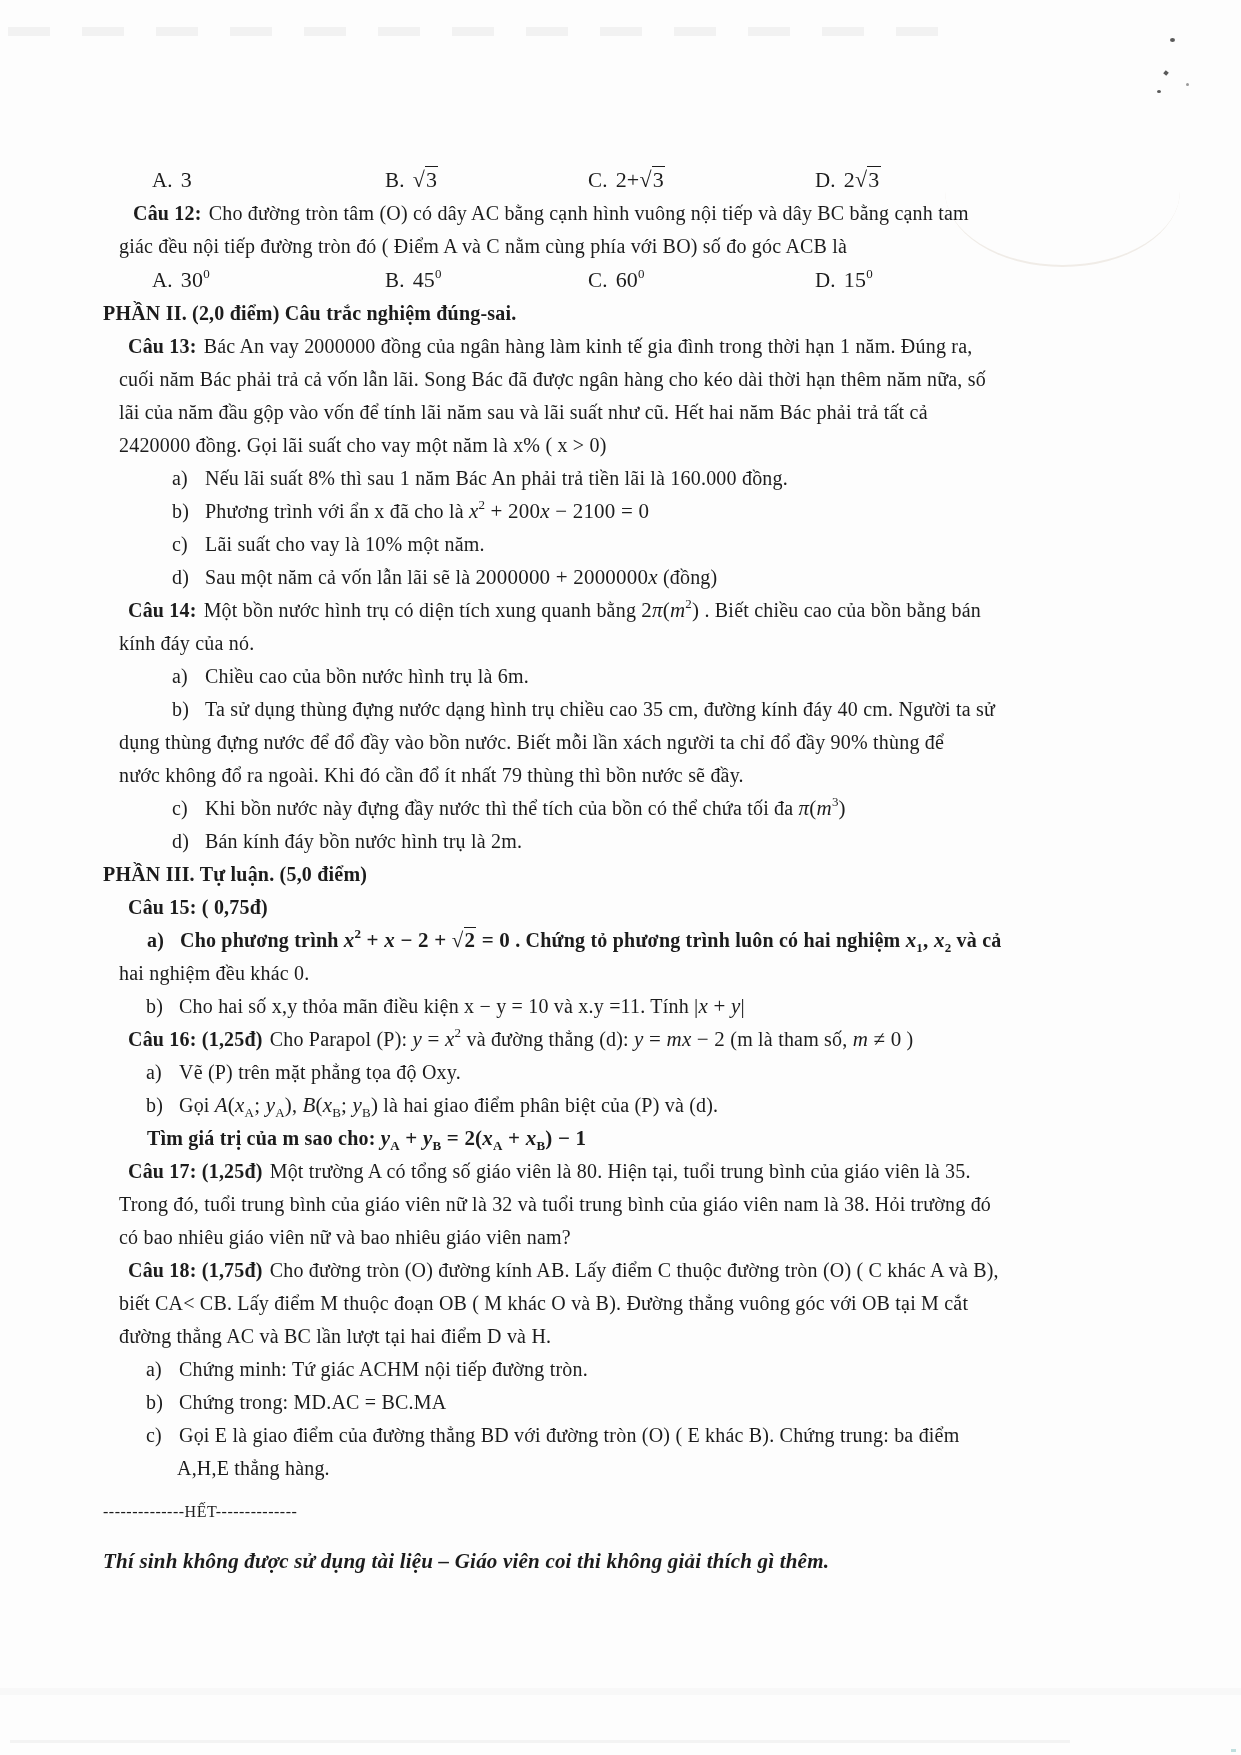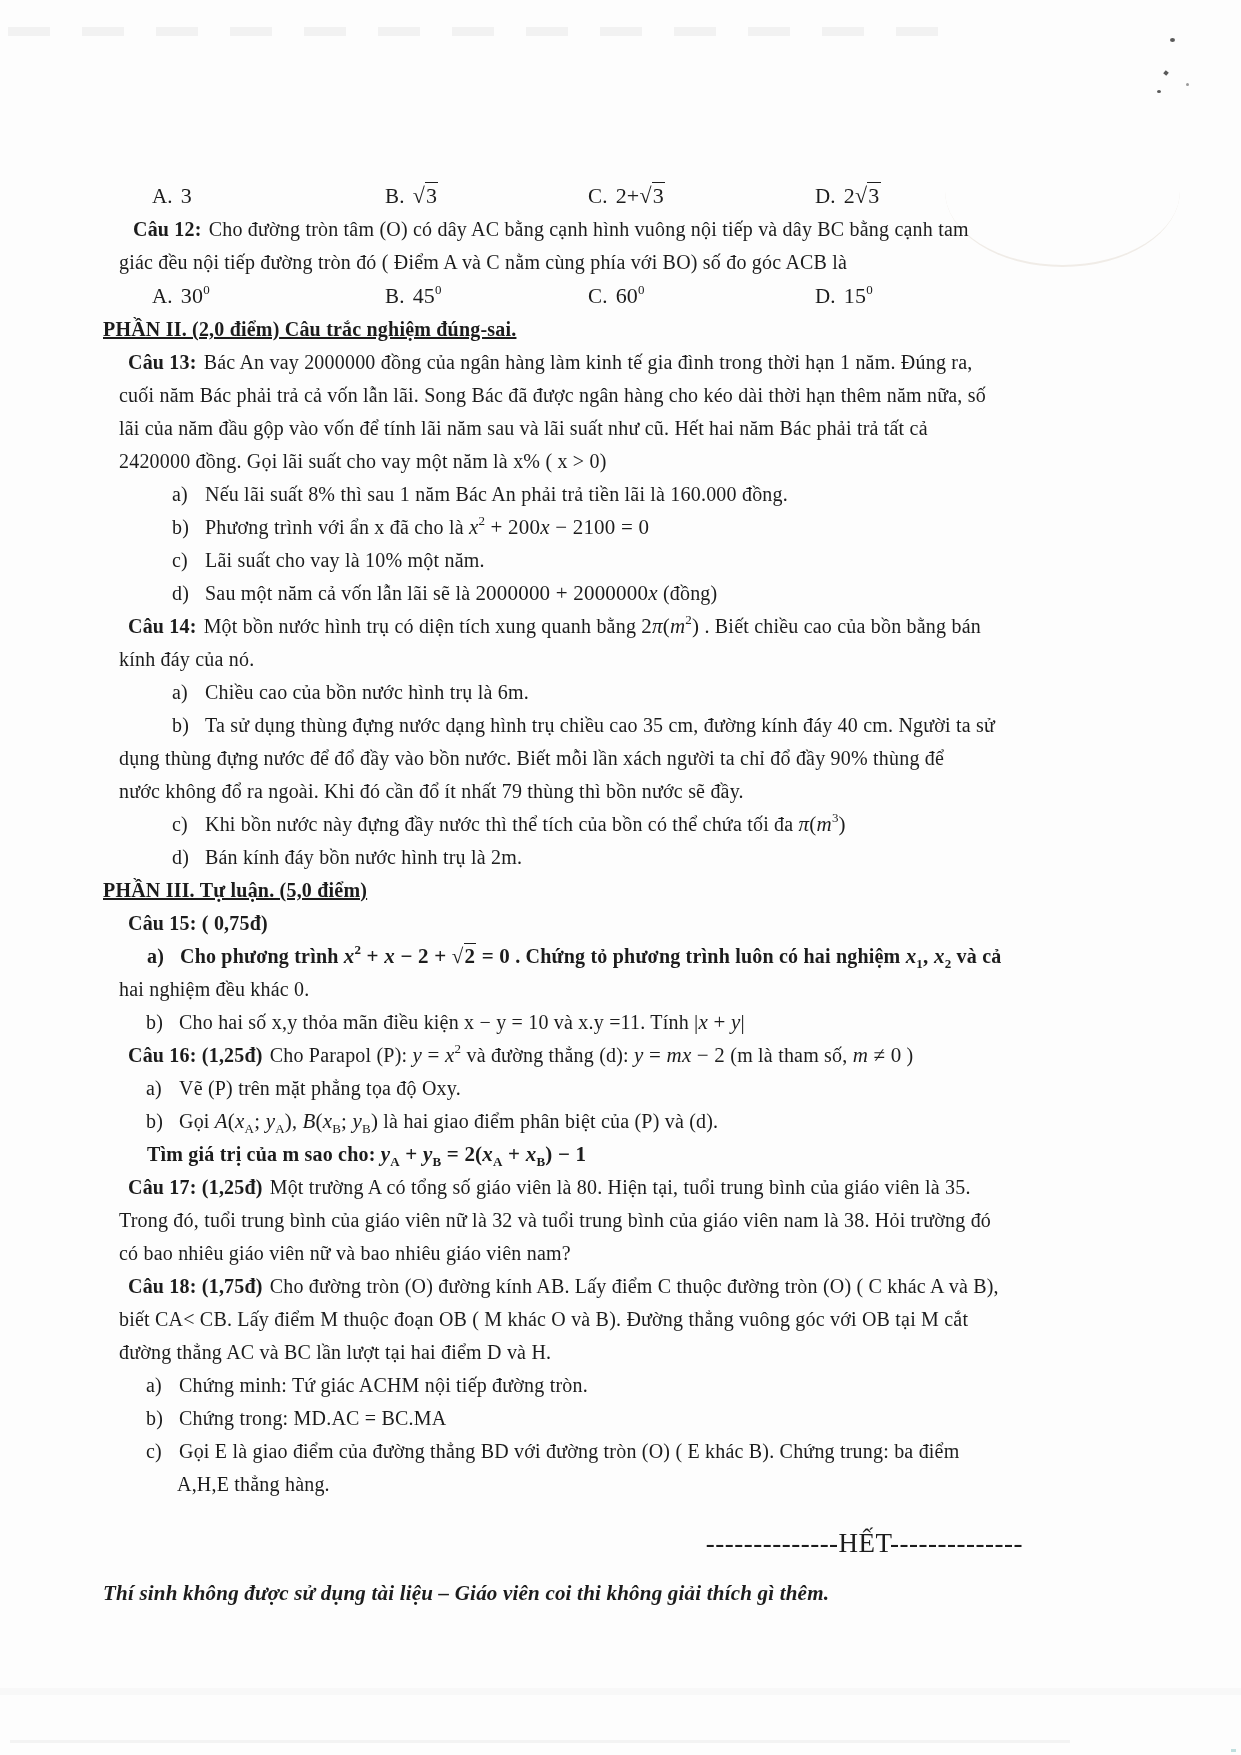--- a/index.html
+++ b/index.html
@@ -19,49 +19,49 @@
   .sp1{top:38px;left:1170px;width:5px;height:4px;}
   .sp2{top:71px;left:1164px;width:4px;height:4px;transform:rotate(40deg);border-radius:0;}
   .sp3{top:90px;left:1157px;width:4px;height:3px;}
   .sp4{top:83px;left:1186px;width:3px;height:3px;background:#9a9a9a;}
   .arc{position:absolute;top:115px;left:945px;width:235px;height:150px;
     border:none;border-bottom:2px solid #f0ece7;border-radius:50%;}
   .band1{position:absolute;top:1688px;left:0;width:1241px;height:7px;background:#f8f8f8;}
   .band2{position:absolute;top:1740px;left:10px;width:1060px;height:3px;background:#f3f3f3;}
   .dot-cyan{position:absolute;top:1749px;left:1231px;width:5px;height:3px;background:#bfdfdf;}
 
-  .content{position:absolute;top:179px;left:103px;width:1028px;}
+  .content{position:absolute;top:163px;left:103px;width:1028px;}
   .line{line-height:33px;font-size:20px;letter-spacing:0.2px;}
   sup,sub{line-height:0;}
   sup{font-size:13px;position:relative;top:-1px;}
   sub{font-size:13px;}
   b.bp{margin-right:7px;letter-spacing:0.2px;}
   .lbl{display:inline-block;width:33px;}
   i{font-family:"Liberation Serif","DejaVu Serif",serif;}
   .fm{font-size:21px;}
   .rad .vin{border-top:1.6px solid #1c1c1c;padding:0 1px;}
 
-  .ind-phan{margin-left:0;text-decoration:underline;}
+  .ind-phan{margin-left:0;}
   .ind-cau{margin-left:25px;}
   .ind-cau12{margin-left:30px;}
   .ind-cont{margin-left:16px;}
   .ind-item{margin-left:43px;}
   .ind-item13{margin-left:69px;}
   .ind-tim{margin-left:44px;font-weight:bold;}
   .ind-citem{margin-left:74px;}
 
   .opts{padding-left:49px;font-size:21px;}
   .opts .opt{display:inline-block;}
   .opts .opt:nth-child(1){width:233px;}
   .opts .opt:nth-child(2){width:203px;}
   .opts .opt:nth-child(3){width:227px;}
   .opts .ol{font-weight:normal;margin-right:8px;}
   .opts .ov{font-size:22px;}
 
-  .het{width:920px;text-align:right;line-height:33px;font-size:27px;margin-top:26px;letter-spacing:0.5px;}
+  .het{width:920px;text-align:left;line-height:33px;font-size:16px;margin-top:10px;letter-spacing:0.5px;}
   .note{width:920px;text-align:left;line-height:33px;font-size:21px;margin-top:17px;
     font-weight:bold;font-style:italic;letter-spacing:0.2px;}
 </style>
 </head>
 <body>
 
 <div class="page">
   <div class="top-dashes"></div>
   <div class="speck sp1"></div>
   <div class="speck sp2"></div>

